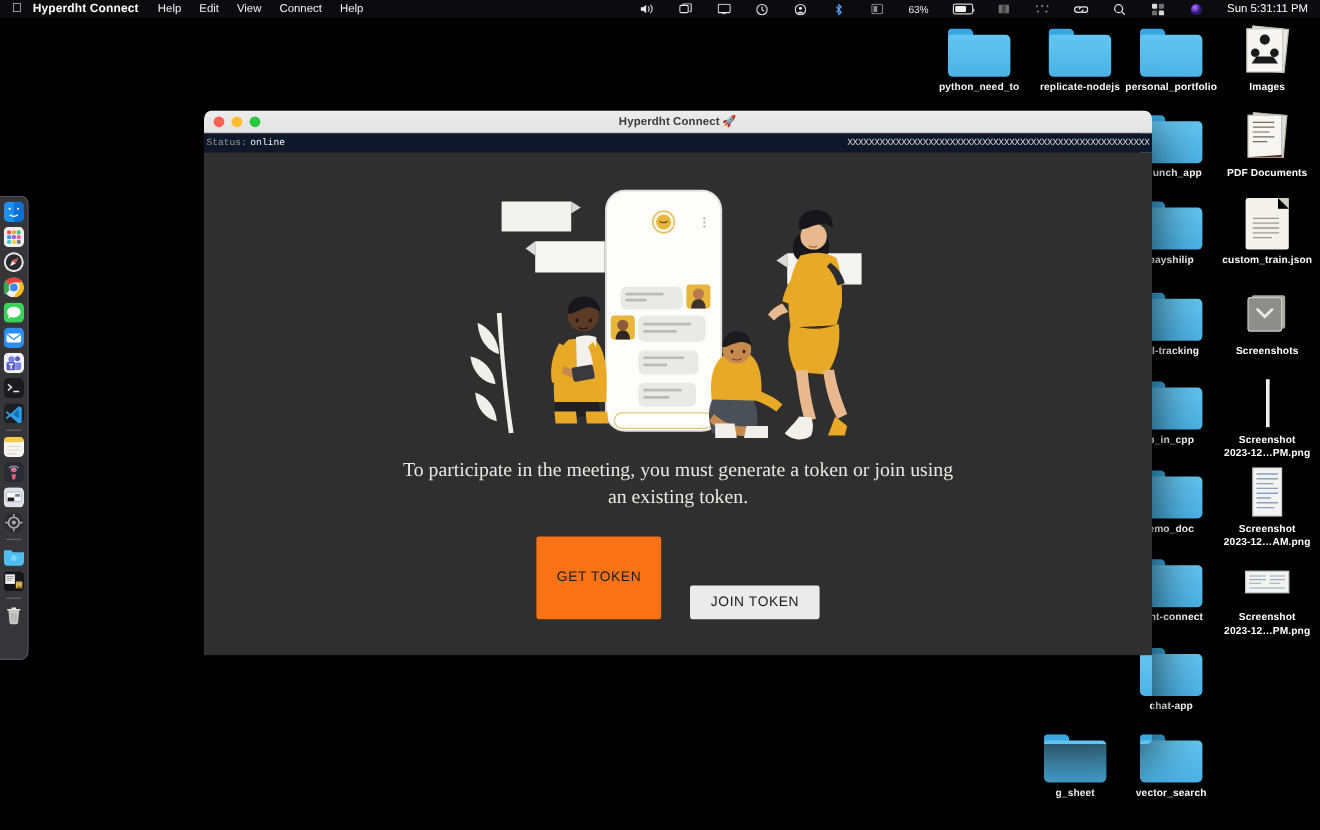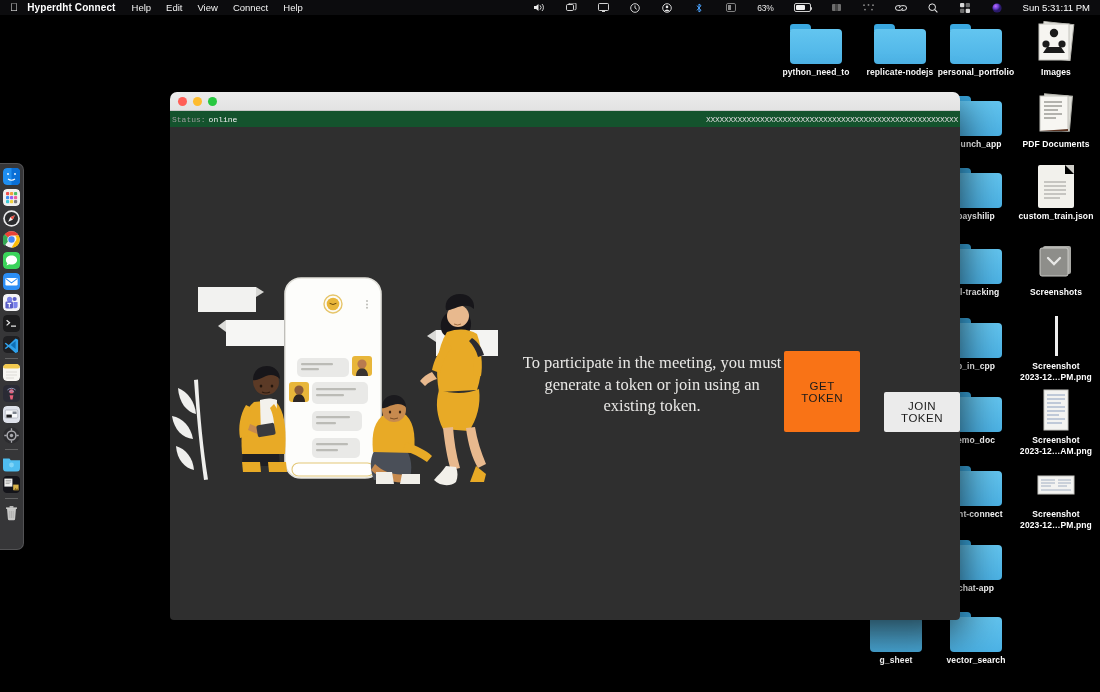--- a/index.html
+++ b/index.html
@@ -76,32 +76,32 @@
   }
   #traffic { display:flex; gap:6px; padding-left:8px; }
   .tl { width:9px; height:9px; border-radius:50%; }
   .tl.r{background:#ff5f57;} .tl.y{background:#febc2e;} .tl.g{background:#28c840;}
   #wintitle {
     position:absolute; left:0; right:0; text-align:center;
     font-size:9.5px; font-weight:bold; color:#3b3b3b; letter-spacing:.1px;
     pointer-events:none;
   }
   #statusbar {
-    height:16px; background:#14532d; display:flex; align-items:center;
+    height:16px; background:#0f172a; display:flex; align-items:center;
     font-family:"Liberation Mono", monospace; font-size:8px; padding:0 2px;
     overflow:hidden; white-space:nowrap;
   }
   #status-label { color:#9a9a9a; }
   #status-value { color:#f0f0f0; font-weight:normal; margin-left:3px; }
   #status-token { margin-left:auto; color:#d8d8d8; letter-spacing:-.3px; overflow:hidden;
                   text-overflow:clip; max-width:260px; }
   #content {
-    height:493px; background:#2f2f2f;
-    display:flex; align-items:center;
-    padding-top:14px;
+    height:419px; background:#2f2f2f;
+    display:flex; flex-direction:column; align-items:center;
+    padding-top:24px;
   }
   #illus { width:350px; height:222px; position:relative; }
   #msg {
     font-family:"Liberation Serif", serif;
     font-size:16.5px; color:#e9e8e6; text-align:center; line-height:1.32;
     margin-top:8px; width:460px;
   }
   #actions { margin-top:22px; display:flex; gap:24px; }
   .btn {
     font-family:"Liberation Sans", sans-serif;
@@ -430,20 +430,21 @@
   </div>
 
   <div id="window">
 
     <div id="titlebar">
       <div id="traffic">
         <span class="tl r"></span>
         <span class="tl y"></span>
         <span class="tl g"></span>
       </div>
+      <div id="wintitle">Hyperdht Connect 🚀</div>
     </div>
 
     <div id="statusbar">
       <span id="status-label">Status:</span>
       <span id="status-value">online</span>
       <span id="status-token">XXXXXXXXXXXXXXXXXXXXXXXXXXXXXXXXXXXXXXXXXXXXXXXXXXXXXXXX</span>
     </div>
 
     <div id="content">
 

